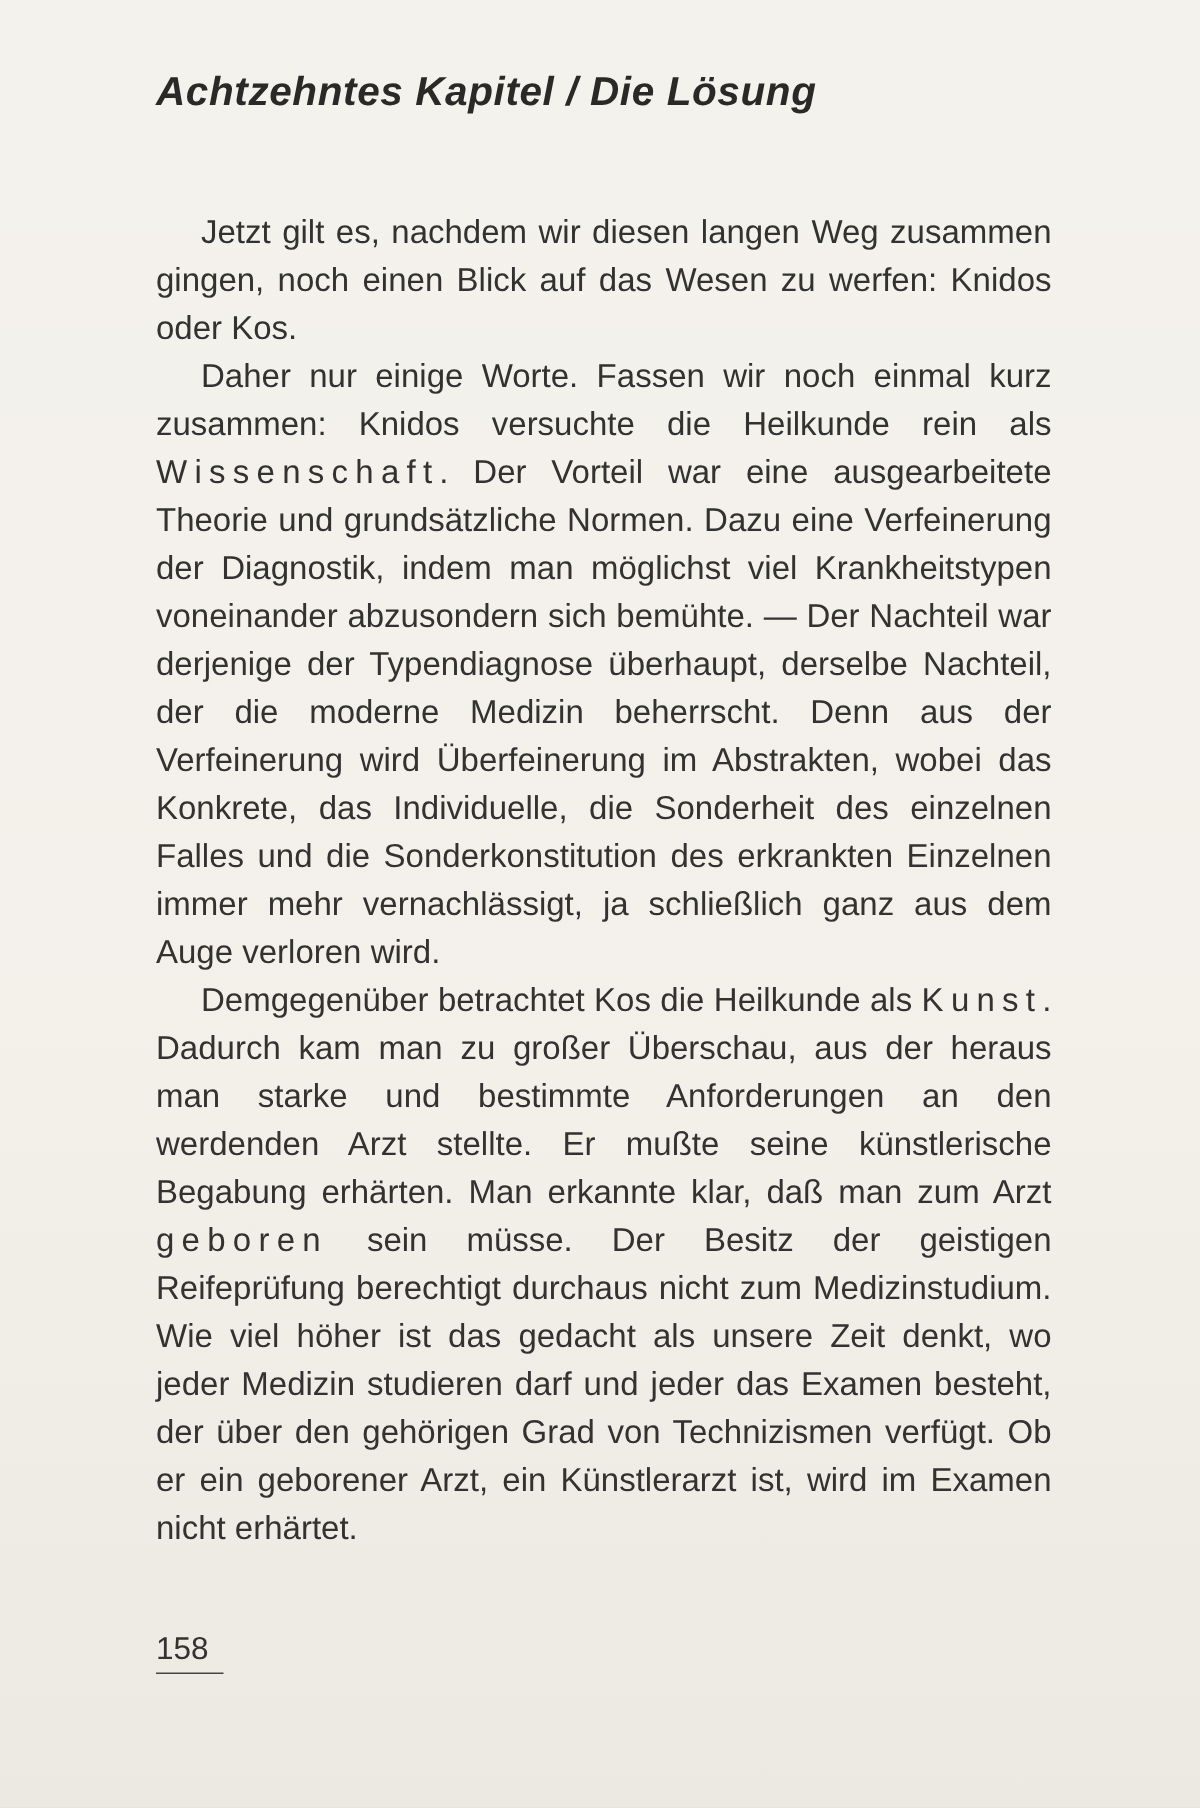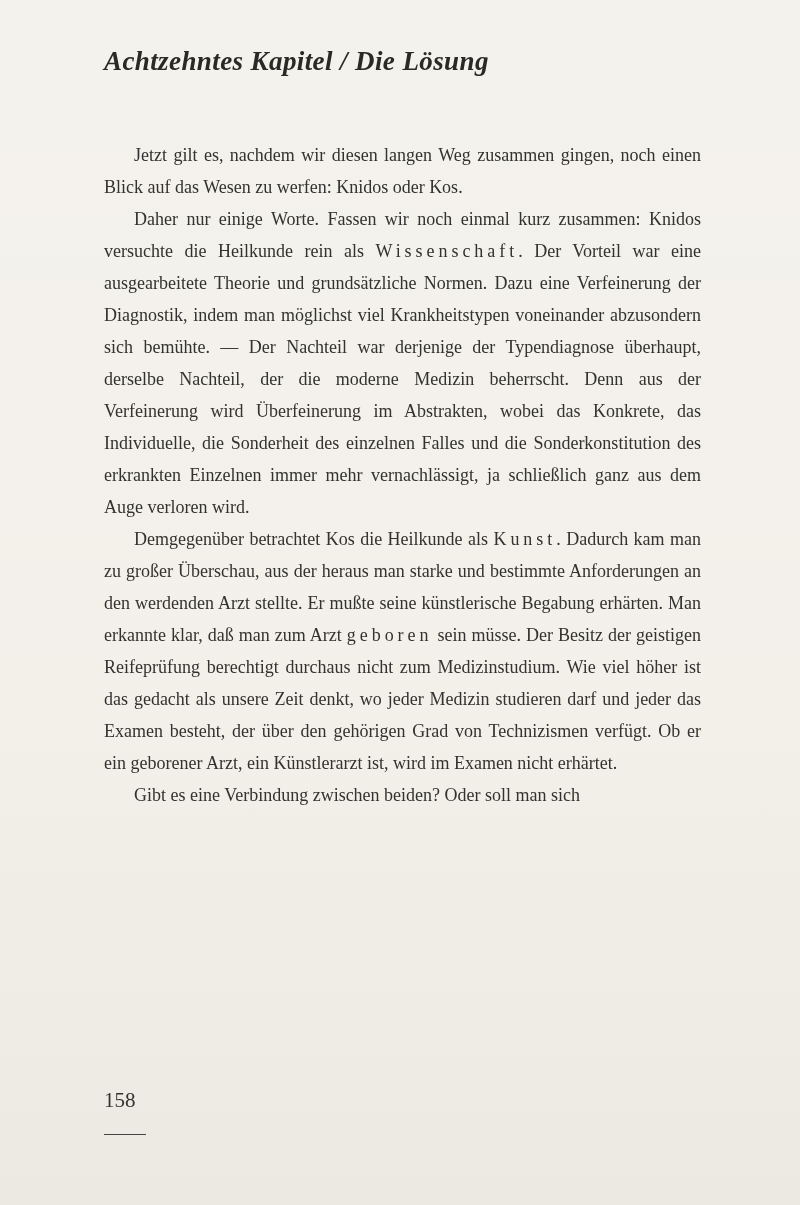--- a/index.html
+++ b/index.html
@@ -7,64 +7,63 @@
     padding: 0;
     background: #e5e3dc;
   }
   .page {
     position: relative;
     box-sizing: border-box;
     width: 800px;
     height: 1205px;
     background: linear-gradient(180deg, #f4f2ec 0%, #f2f0e9 60%, #ebe9e1 100%);
     padding: 46px 100px 0 104px;
-    font-family: Liberation Serif, serif;
+    font-family: Liberation Sans, sans-serif;
     color: #2e2d2b;
     overflow: hidden;
   }
   .chapter-header {
     margin: 0 0 62px 0;
     font-size: 27px;
     font-style: italic;
     font-weight: bold;
     letter-spacing: 0.4px;
     color: #2a2927;
   }
   .body-text {
     width: 597px;
   }
   .para {
     margin: 0;
-    font-size: 18px;
+    font-size: 22px;
     line-height: 32px;
     text-align: justify;
     text-indent: 30px;
     color: #333230;
   }
   .spaced {
     letter-spacing: 0.22em;
   }
   .page-number {
     position: absolute;
     left: 104px;
     top: 1088px;
     font-size: 21px;
     color: #333230;
     display: inline-block;
     border-bottom: 1.5px solid #46443f;
-    padding: 0 10px 21px 0;
+    padding: 0 10px 3px 0;
   }
 </style>
 </head>
 <body>
 
 <div class="page">
   <h1 class="chapter-header">Achtzehntes Kapitel / Die Lösung</h1>
 
   <div class="body-text">
       <p class="para"><span>Jetzt gilt es, nachdem wir diesen langen Weg zusammen gingen, noch einen Blick auf das Wesen zu werfen: Knidos oder Kos.</span></p>
       <p class="para"><span>Daher nur einige Worte. Fassen wir noch einmal kurz zusammen: Knidos versuchte die Heilkunde rein als </span><span class="spaced">Wissenschaft</span><span>. Der Vorteil war eine ausgearbeitete Theorie und grundsätzliche Normen. Dazu eine Verfeinerung der Diagnostik, indem man möglichst viel Krankheitstypen voneinander abzusondern sich bemühte. — Der Nachteil war derjenige der Typendiagnose überhaupt, derselbe Nachteil, der die moderne Medizin beherrscht. Denn aus der Verfeinerung wird Überfeinerung im Abstrakten, wobei das Konkrete, das Individuelle, die Sonderheit des einzelnen Falles und die Sonderkonstitution des erkrankten Einzelnen immer mehr vernachlässigt, ja schließlich ganz aus dem Auge verloren wird.</span></p>
       <p class="para"><span>Demgegenüber betrachtet Kos die Heilkunde als </span><span class="spaced">Kunst</span><span>. Dadurch kam man zu großer Überschau, aus der heraus man starke und bestimmte Anforderungen an den werdenden Arzt stellte. Er mußte seine künstlerische Begabung erhärten. Man erkannte klar, daß man zum Arzt </span><span class="spaced">geboren</span><span> sein müsse. Der Besitz der geistigen Reifeprüfung berechtigt durchaus nicht zum Medizinstudium. Wie viel höher ist das gedacht als unsere Zeit denkt, wo jeder Medizin studieren darf und jeder das Examen besteht, der über den gehörigen Grad von Technizismen verfügt. Ob er ein geborener Arzt, ein Künstlerarzt ist, wird im Examen nicht erhärtet.</span></p>
-      <p class="para"><span>Gibt es eine Verbindung zwischen beiden? Oder soll man sich</span></p>
     </div>
 
   <div class="page-number">158</div>
 </div>
 
 </body></html>

